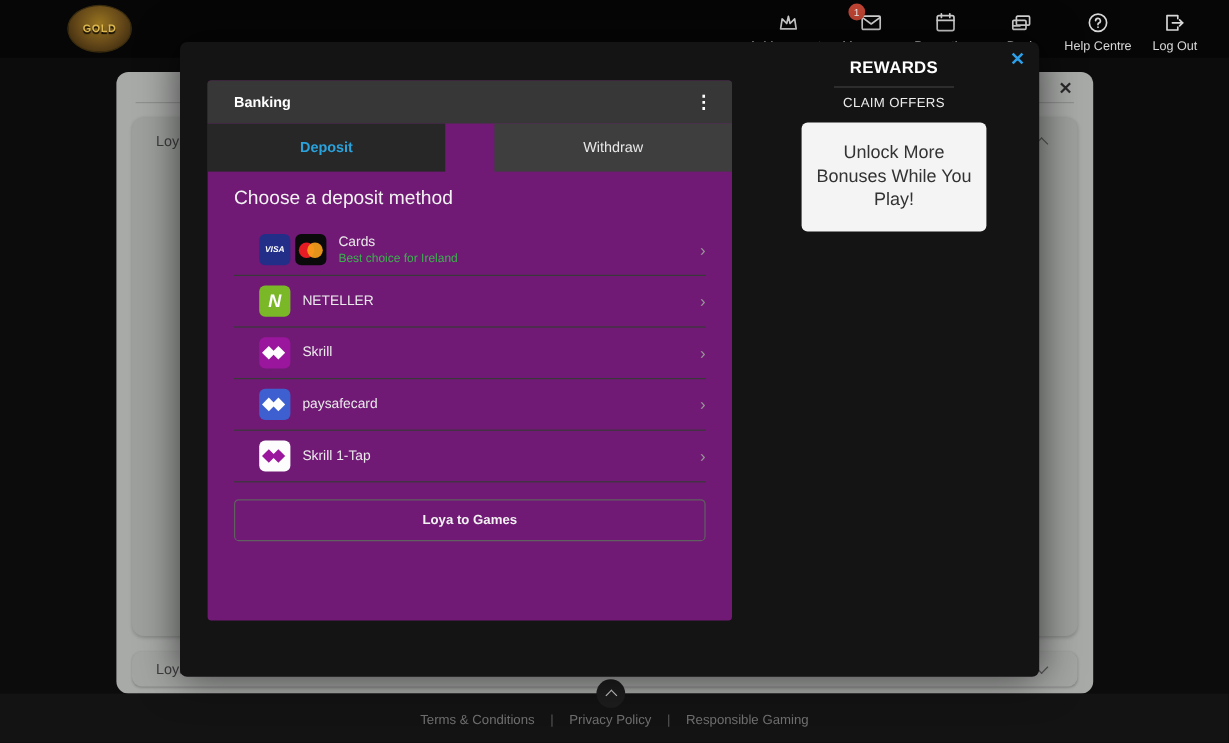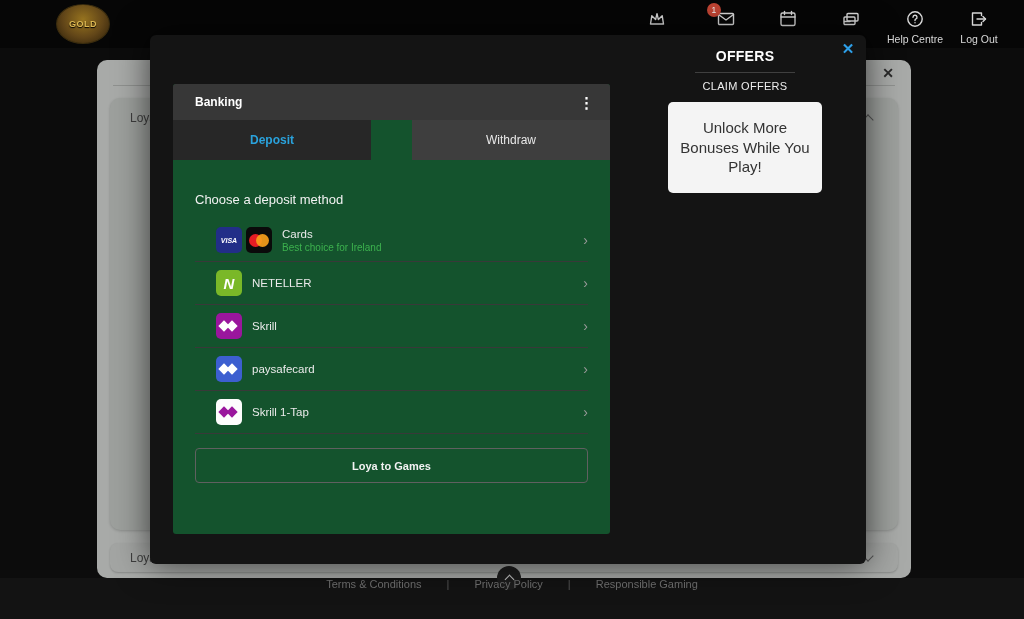--- a/index.html
+++ b/index.html
@@ -38,44 +38,44 @@
   .chev.down { transform:rotate(45deg); margin-bottom:4px; }
   .collapsed-row { position:absolute; left:13px; top:483px; width:788px; height:29px; background:#a3a5a3; border-radius:8px;
                    display:flex; align-items:center; justify-content:space-between; padding:0 26px 0 20px;
                    cursor:pointer; box-shadow:0 1px 2px rgba(0,0,0,.2); }
 
   
   .footer { position:absolute; left:0; top:578px; width:1024px; height:41px; background:#131313; z-index:30; }
   .scroll-top { position:absolute; left:497px; top:-12px; width:24px; height:24px; border-radius:50%; background:#1d1d1d;
                 border:none; cursor:pointer; display:flex; align-items:center; justify-content:center; }
   .scroll-top .chev { border-color:#c8c8c8; width:7px; height:7px; margin-top:3px; }
-  .flinks { position:absolute; top:0; width:100%; display:flex; justify-content:center; align-items:flex-start; gap:25px; }
+  .flinks { position:absolute; top:16px; width:100%; display:flex; justify-content:center; align-items:flex-start; gap:13px; }
   .flink { font-size:11px; color:#6f6f6f; cursor:pointer; }
   .fsep { font-size:11px; color:#575757; }
 
   
   .modal { position:absolute; left:150px; top:35px; width:716px; height:529px; background:#141414; border-radius:6px;
            z-index:50; box-shadow:0 0 34px rgba(0,0,0,.65); }
   .modal-close { position:absolute; top:4px; right:8px; width:20px; height:20px; border:none; background:none;
                  color:#2d9fe8; font-size:15px; font-weight:bold; cursor:pointer; }
   .modal-close::before { content:"✕"; }
 
   
-  .bcard { position:absolute; left:23px; top:49px; width:437px; height:450px; background:#14532d; border-radius:3px; }
+  .bcard { position:absolute; left:23px; top:32px; width:437px; height:450px; background:#701a75; border-radius:3px; }
   .bc-header { height:36px; background:#373737; display:flex; align-items:center; justify-content:space-between;
                padding:0 16px 0 22px; border-radius:3px 3px 0 0; }
   .bc-title { font-size:12px; font-weight:bold; color:#fff; }
   .kebab { color:#fff; font-size:15px; font-weight:bold; cursor:pointer; line-height:1; }
   .kebab::before { content:"⋮"; }
   .bc-tabs { display:flex; height:40px;gap:41px; }
   .tab { width:50%; display:flex; align-items:center; justify-content:center; font-size:12px; cursor:pointer; }
   .tab.active { background:#272727; color:#2aa2dc; font-weight:bold; }
   .tab.inactive { background:#3e3e3e; color:#e8e8e8; }
   .bc-body { padding:0 22px 20px; }
-  .choose { margin-top:32px; font-size:13px; color:#f2f2f2; }
+  .choose { margin-top:14px; font-size:16px; color:#f2f2f2; }
   .mrows { margin-top:12px; }
   .mrow { display:flex; align-items:center; height:43px; border-bottom:1px solid #393939; cursor:pointer;padding-left:21px; }
   .icons { display:flex; gap:4px; }
   .picon { position:relative; width:26px; height:26px; border-radius:5px; flex:none; }
   .picon.visa { background:#222e88; }
   .picon.visa::before { content:"VISA"; position:absolute; inset:0; display:flex; align-items:center; justify-content:center;
                         color:#fff; font-size:7px; font-weight:bold; font-style:italic; }
   .picon.mastercard { background:#0a0a0a; }
   .picon.mastercard::before, .picon.mastercard::after { content:""; position:absolute; top:6.5px; width:13px; height:13px; border-radius:50%; }
   .picon.mastercard::before { left:3px; background:#e61c24; }
@@ -280,21 +280,21 @@
             <span class="mchev"></span>
           </div>
 
 
         </div>
         <button class="back-btn">Loya to Games</button>
       </div>
     </div>
 
     <aside class="rewards">
-      <div class="r-title">OFFERS</div>
+      <div class="r-title">REWARDS</div>
       <div class="r-div"></div>
       <div class="r-tab">CLAIM OFFERS</div>
       <div class="r-card">
         <span>Unlock More Bonuses While You Play!</span>
       </div>
     </aside>
   </div>
 
 </div>
 

